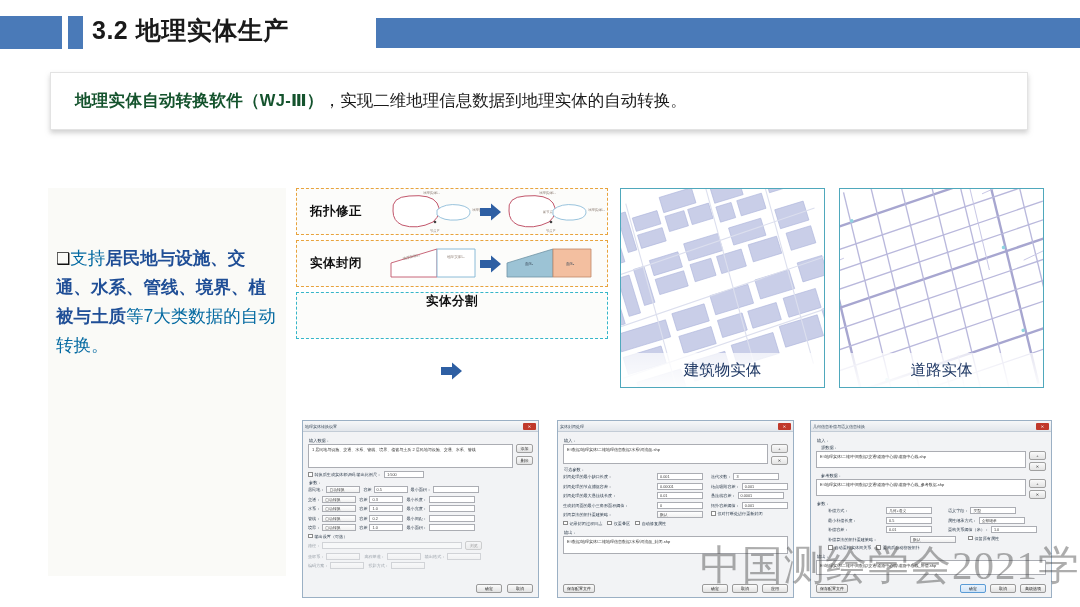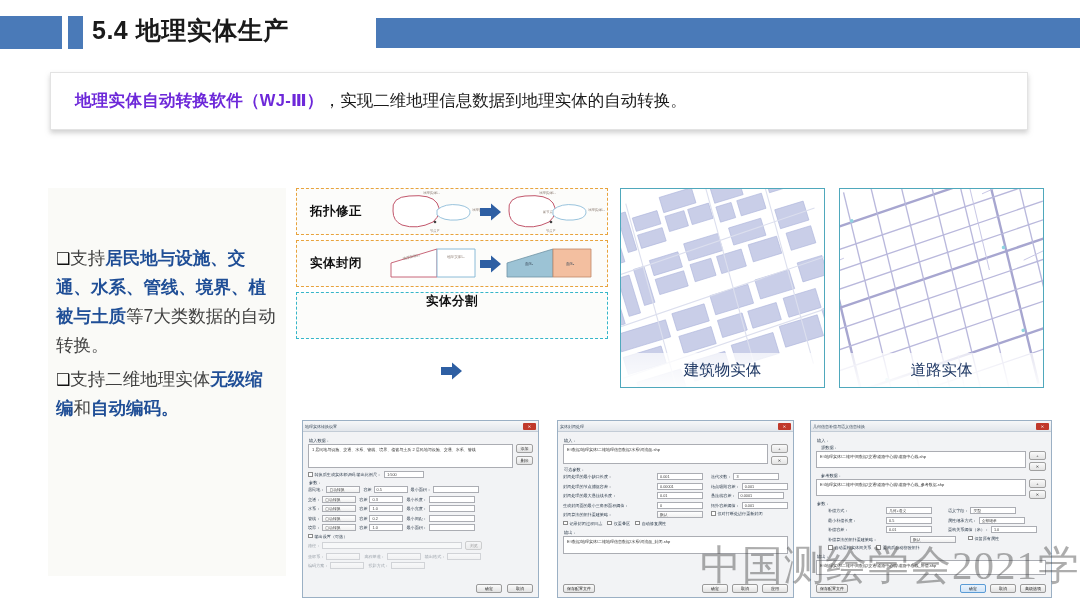--- a/index.html
+++ b/index.html
@@ -35,36 +35,36 @@
     position:absolute; left:50px; top:72px; width:978px; height:58px;
     background:#ffffff;
     border:1px solid #e3e3e3;
     box-shadow: 0 3px 5px rgba(120,120,120,0.35);
     display:flex; align-items:center;
   }
   .callout-text {
     padding-left:24px; font-size:16.5px; color:#1a1a1a; white-space:nowrap;
   }
   .callout-text .strong {
-    font-weight:bold; color:#6d28d9; letter-spacing:0.3px;
+    font-weight:bold; color:#14532d; letter-spacing:0.3px;
   }
 
   
   .left-panel {
     position:absolute; left:48px; top:188px; width:238px; height:388px;
     background:#FAFAF7;
     padding:56px 6px 0 8px;
   }
   .bullet {
     font-size:17.5px; line-height:29px; color:#121212;
     font-weight:bold; margin-bottom:5px;
   }
   .bullet .mark { font-weight:normal; font-size:16px; }
   .bullet .hl { color:#1F4E96; }
-  .bullet .plain { font-weight:normal; color:#404040; }
+  .bullet .plain { font-weight:normal; color:#0369a1; }
 
   
   .diagram { position:absolute; left:296px; top:188px; width:312px; height:204px; }
   .drow {
     position:absolute; left:0; width:312px; height:47px;
     background:#FCFCFA;
     display:flex; align-items:center;
   }
   .drow.orange { border:1px dashed #E8A33D; }
   .drow.cyan   { border:1px dashed #35B6C9;flex-direction:column; }
@@ -162,35 +162,32 @@
     letter-spacing:1px; white-space:nowrap; pointer-events:none;
   }
 </style>
 </head>
 <body>
 
 <div id="slide">
 
   <div class="hdr-block-wide"></div>
   <div class="hdr-block-small"></div>
-  <div class="hdr-title">5.4 地理实体生产</div>
+  <div class="hdr-title">3.2 地理实体生产</div>
   <div class="hdr-bar-right"></div>
 
   <div class="callout">
     <div class="callout-text">
       <span class="strong">地理实体自动转换软件（WJ-Ⅲ）</span><span>，实现二维地理信息数据到地理实体的自动转换。</span>
     </div>
   </div>
 
   <div class="left-panel">
     <div class="bullet">
       <span class="mark">❑</span><span class="plain">支持</span><span class="hl">居民地与设施、交通、水系、管线、境界、植被与土质</span><span class="plain">等7大类数据的自动转换。</span>
-    </div>
-    <div class="bullet">
-      <span class="mark">❑</span><span class="plain">支持二维地理实体</span><span class="hl">无级缩编</span><span class="plain">和</span><span class="hl">自动编码。</span>
     </div>
   </div>
 
   <div class="diagram">
 
     <div class="drow orange" style="top:0">
       <div class="drow-label">拓扑修正</div>
       <div class="drow-body">
         <svg class="map-svg" viewBox="0 0 232 45" preserveAspectRatio="none">
           <path d="M18 22 Q16 8 34 7 Q56 5 62 14 Q68 24 58 33 Q42 41 27 36 Q18 32 18 22 Z" fill="#fff" stroke="#C2566B" stroke-width="1"></path>

